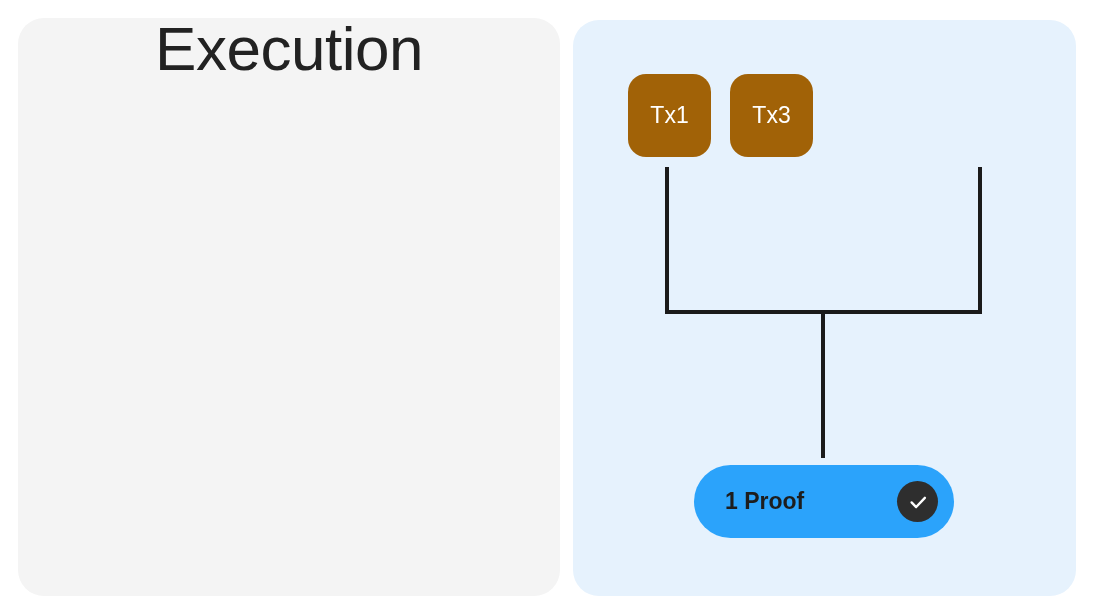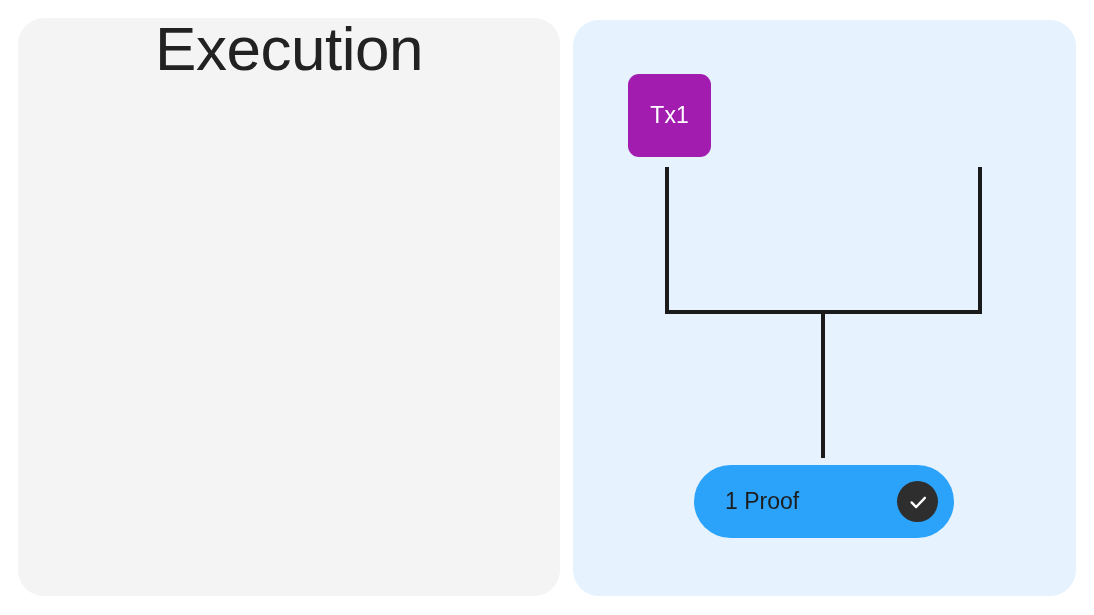--- a/index.html
+++ b/index.html
@@ -63,22 +63,22 @@
   .tx-row {
     position: absolute;
     left: 55px;
     top: 54px;
     display: flex;
     gap: 19px;
   }
   .tx-box {
     width: 83px;
     height: 83px;
-    background: #a21caf;
-    border-radius: 11px;
+    background: #a16207;
+    border-radius: 18px;
     display: flex;
     align-items: center;
     justify-content: center;
   }
   .tx-box-label {
     color: #ffffff;
     font-size: 23px;
     font-weight: 400;
     line-height: 1;
   }
@@ -124,21 +124,21 @@
     border-radius: 37px;
     display: flex;
     align-items: center;
     justify-content: space-between;
     padding: 0 16px 0 31px;
     box-sizing: border-box;
   }
   .proof-label {
     color: #1d1d1d;
     font-size: 23px;
-    font-weight: 400;
+    font-weight: 700;
     line-height: 1;
   }
   .check-badge {
     width: 41px;
     height: 41px;
     border-radius: 50%;
     background: #2e2e2e;
     display: flex;
     align-items: center;
     justify-content: center;
@@ -156,20 +156,23 @@
   <div class="panel-left">
     <div class="execution-label">Execution</div>
   </div>
 
   <div class="panel-right">
 
     <div class="tx-row">
       <div class="tx-box">
         <span class="tx-box-label">Tx1</span>
       </div>
+      <div class="tx-box">
+        <span class="tx-box-label">Tx3</span>
+      </div>
     </div>
 
     <div class="conn conn-v-left"></div>
     <div class="conn conn-v-right"></div>
     <div class="conn conn-h"></div>
     <div class="conn conn-v-center"></div>
 
     <div class="proof-pill">
       <span class="proof-label">1 Proof</span>
       <span class="check-badge">

